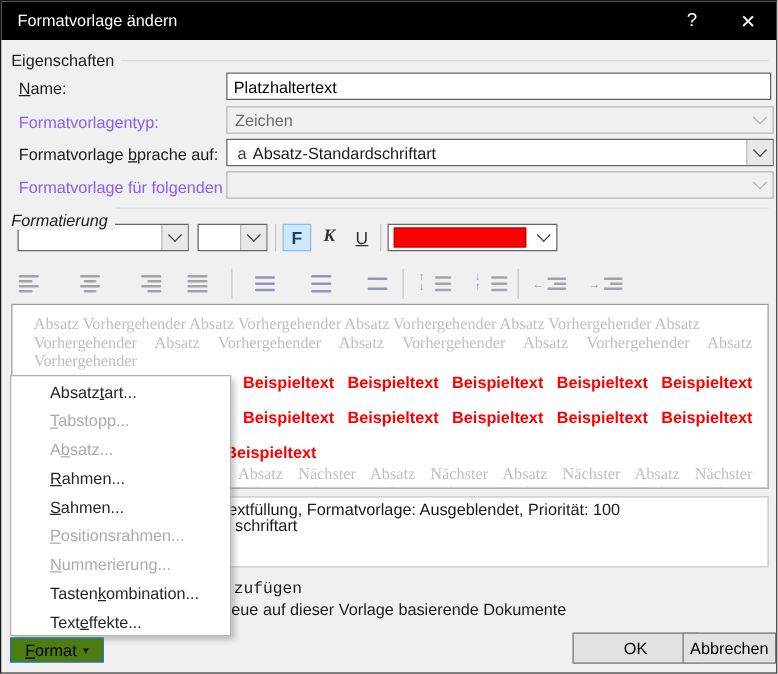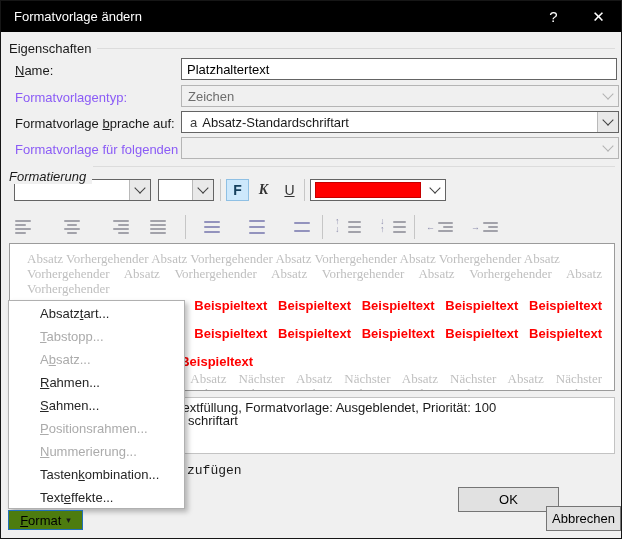--- a/index.html
+++ b/index.html
@@ -68,21 +68,21 @@
   .menu{position:absolute;left:7px;top:299px;width:177px;height:209px;background:#fff;
     border:1px solid #b0b0b0;box-shadow:3px 3px 5px rgba(0,0,0,0.25);z-index:10;box-sizing:border-box;padding-top:1px;}
   .menu-item{height:23px;line-height:23px;padding-left:31px;color:#262626;white-space:nowrap;}
   .menu-item.is-disabled{color:#ababab;}
   
   .btn{position:absolute;display:flex;align-items:center;justify-content:center;box-sizing:border-box;
     font-size:13px;color:#000;}
   .btn-gray{background:#e1e1e1;border:1px solid #757575;}
   .btn-format{left:7px;top:509px;width:75px;height:20px;background:#4d7c0f;border:1px solid #2170b8;z-index:11;}
   .caret{font-size:9px;margin-left:5px;color:#1a1a1a;}
-  .btn-ok{left:457px;top:486px;width:101px;height:25px;}
+  .btn-ok{left:457px;top:505px;width:101px;height:25px;}
   .btn-cancel{left:545px;top:505px;width:75px;height:25px;}
 </style>
 </head>
 <body>
 
 <div class="dialog">
 
   <div class="titlebar">
     <span class="title-text">Formatvorlage ändern</span>
   </div>
@@ -230,20 +230,21 @@
         </div>
     </div>
   </div>
 
   <div class="descbox">
     <div class="desc-l1">Textfüllung, Formatvorlage: Ausgeblendet, Priorität: 100</div>
     <div class="desc-l2">schriftart</div>
   </div>
 
   <div class="optfrag" style="left:186px;top:462px;font-family:Liberation Mono, monospace;">zufügen</div>
+  <div class="optfrag" style="left:184px;top:479px;">eue auf dieser Vorlage basierende Dokumente</div>
 
   <div class="menu">
       <div class="menu-item"><span>Absatz</span><span class="ak">t</span><span>art...</span></div>
       <div class="menu-item is-disabled"><span></span><span class="ak">T</span><span>abstopp...</span></div>
       <div class="menu-item is-disabled"><span>A</span><span class="ak">b</span><span>satz...</span></div>
       <div class="menu-item"><span></span><span class="ak">R</span><span>ahmen...</span></div>
       <div class="menu-item"><span></span><span class="ak">S</span><span>ahmen...</span></div>
       <div class="menu-item is-disabled"><span></span><span class="ak">P</span><span>ositionsrahmen...</span></div>
       <div class="menu-item is-disabled"><span></span><span class="ak">N</span><span>ummerierung...</span></div>
       <div class="menu-item"><span>Tasten</span><span class="ak">k</span><span>ombination...</span></div>

